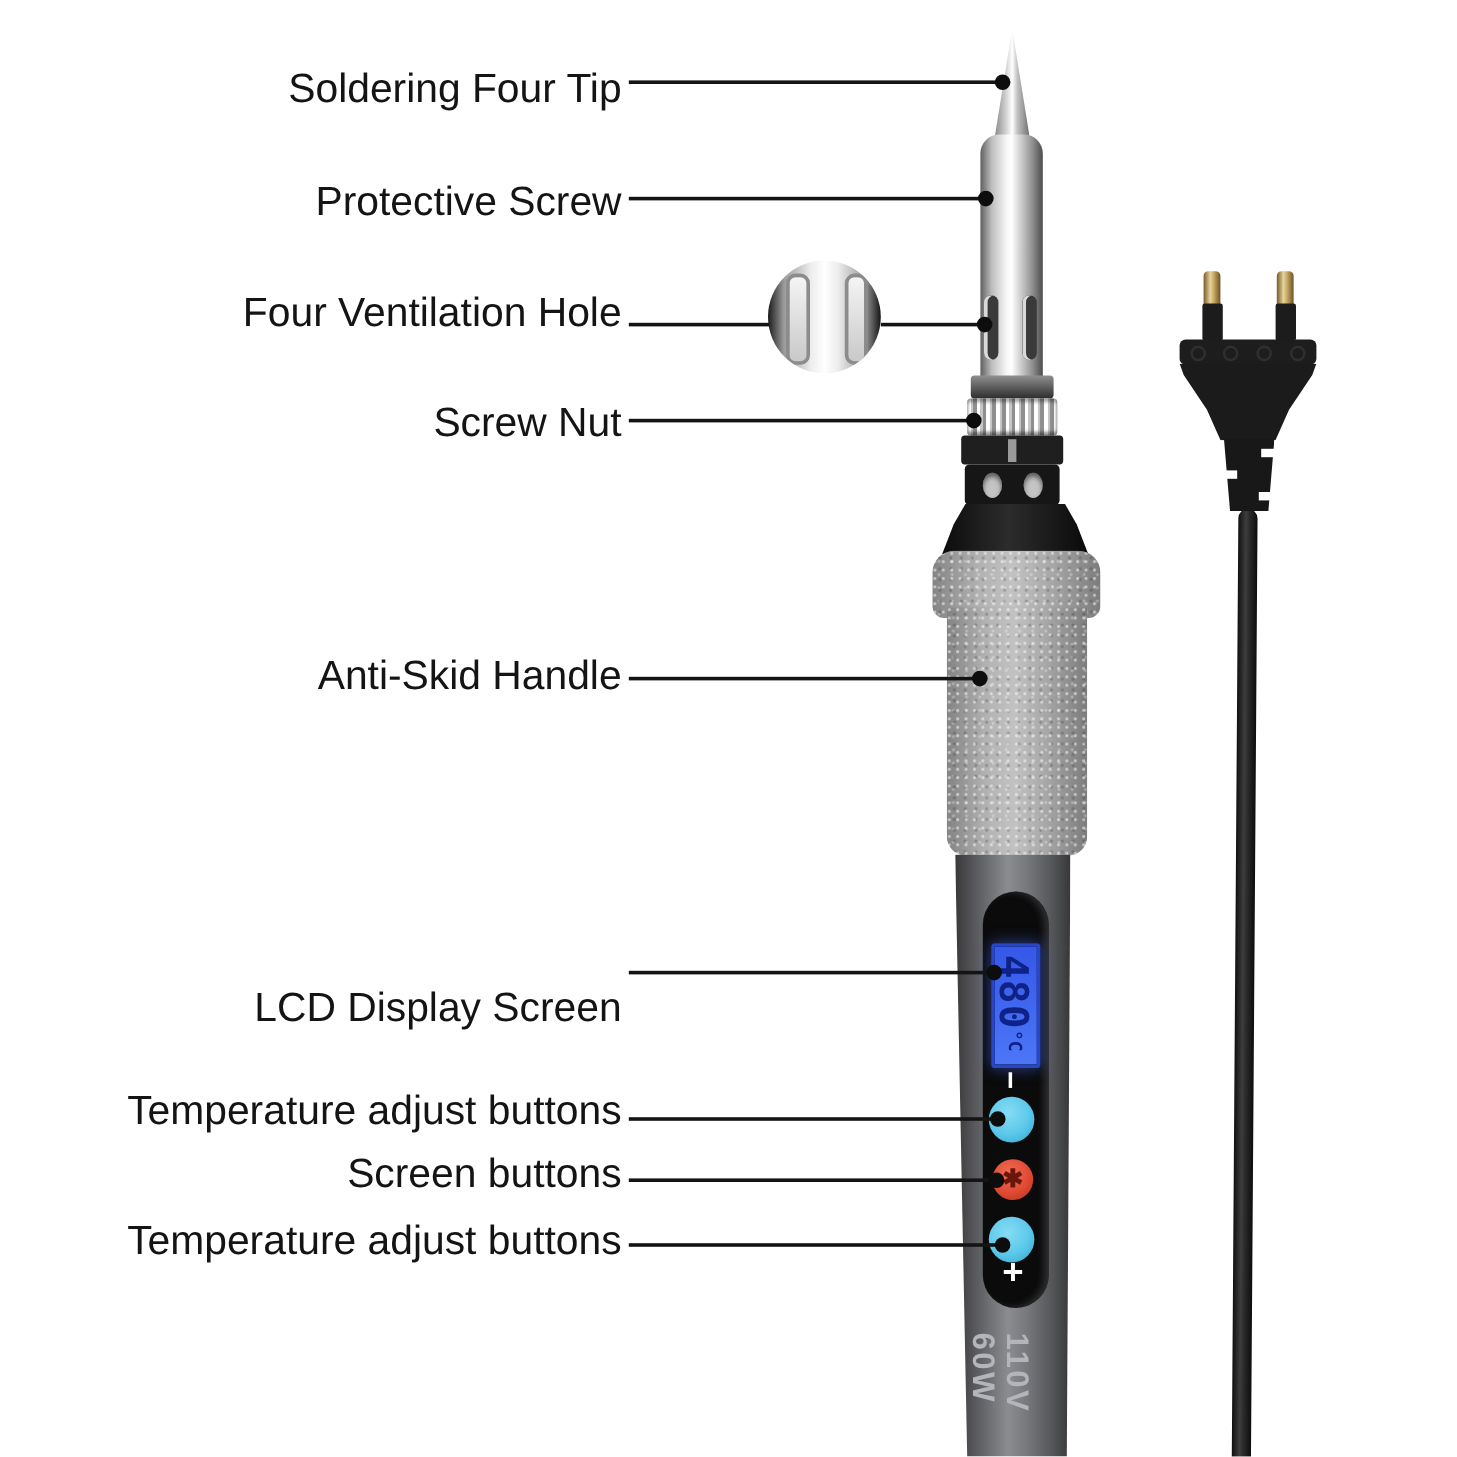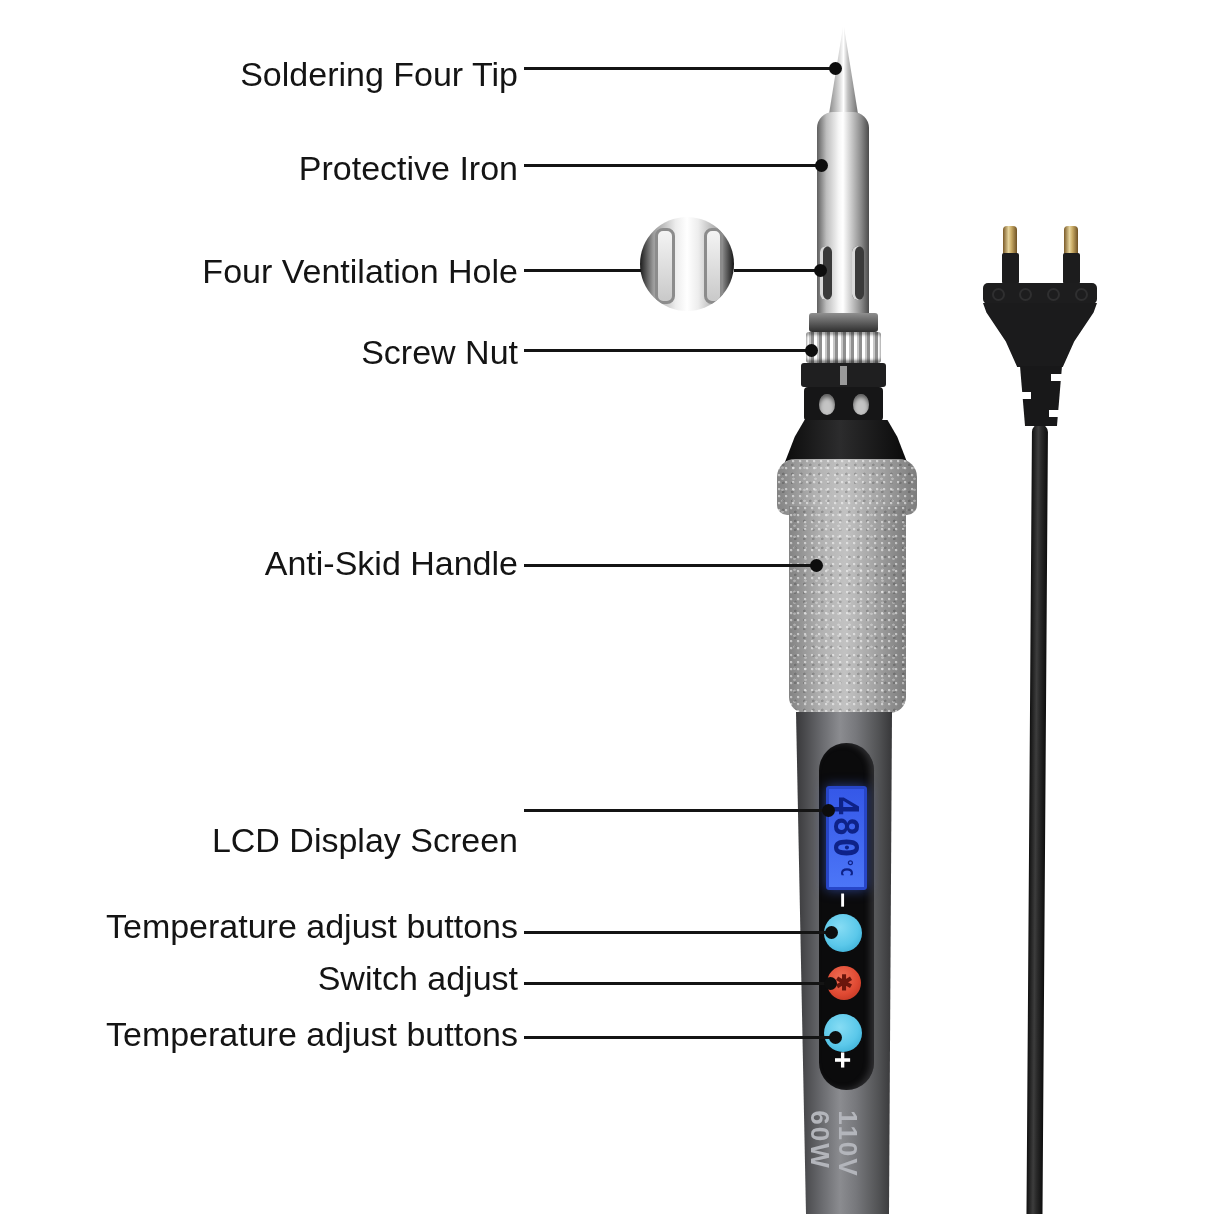--- a/index.html
+++ b/index.html
@@ -86,27 +86,27 @@
   .cable{position:absolute;left:1032px;top:424px;width:16px;height:790px;border-radius:8px 8px 0 0;
      background:linear-gradient(90deg,#101010,#3d3d3d 40%,#2a2a2a 60%,#0d0d0d);
      transform:rotate(0.4deg);transform-origin:top center;}
 </style>
 </head>
 <body>
 
 <div class="canvas">
 
   <div class="label" style="top:53px">Soldering Four Tip</div>
-  <div class="label" style="top:147px">Protective Iron</div>
-  <div class="label" style="top:250px">Four Ventilation Hole</div>
+  <div class="label" style="top:147px">Protective Screw</div>
+  <div class="label" style="top:240px">Four Ventilation Hole</div>
   <div class="label" style="top:331px">Screw Nut</div>
   <div class="label" style="top:542px">Anti-Skid Handle</div>
   <div class="label" style="top:819px">LCD Display Screen</div>
   <div class="label" style="top:905px">Temperature adjust buttons</div>
-  <div class="label" style="top:957px">Switch adjust</div>
+  <div class="label" style="top:957px">Screen buttons</div>
   <div class="label" style="top:1013px">Temperature adjust buttons</div>
 
   <div class="cable"></div>
   <div class="abs" style="left:983px;top:226px;width:114px;height:200px">
     <div class="pin-brass" style="left:20px"></div>
     <div class="pin-base" style="left:19px"></div>
     <div class="pin-brass" style="left:81px"></div>
     <div class="pin-base" style="left:80px"></div>
     <div class="plug-bar">
       <div class="plug-ring" style="left:9px"></div>

